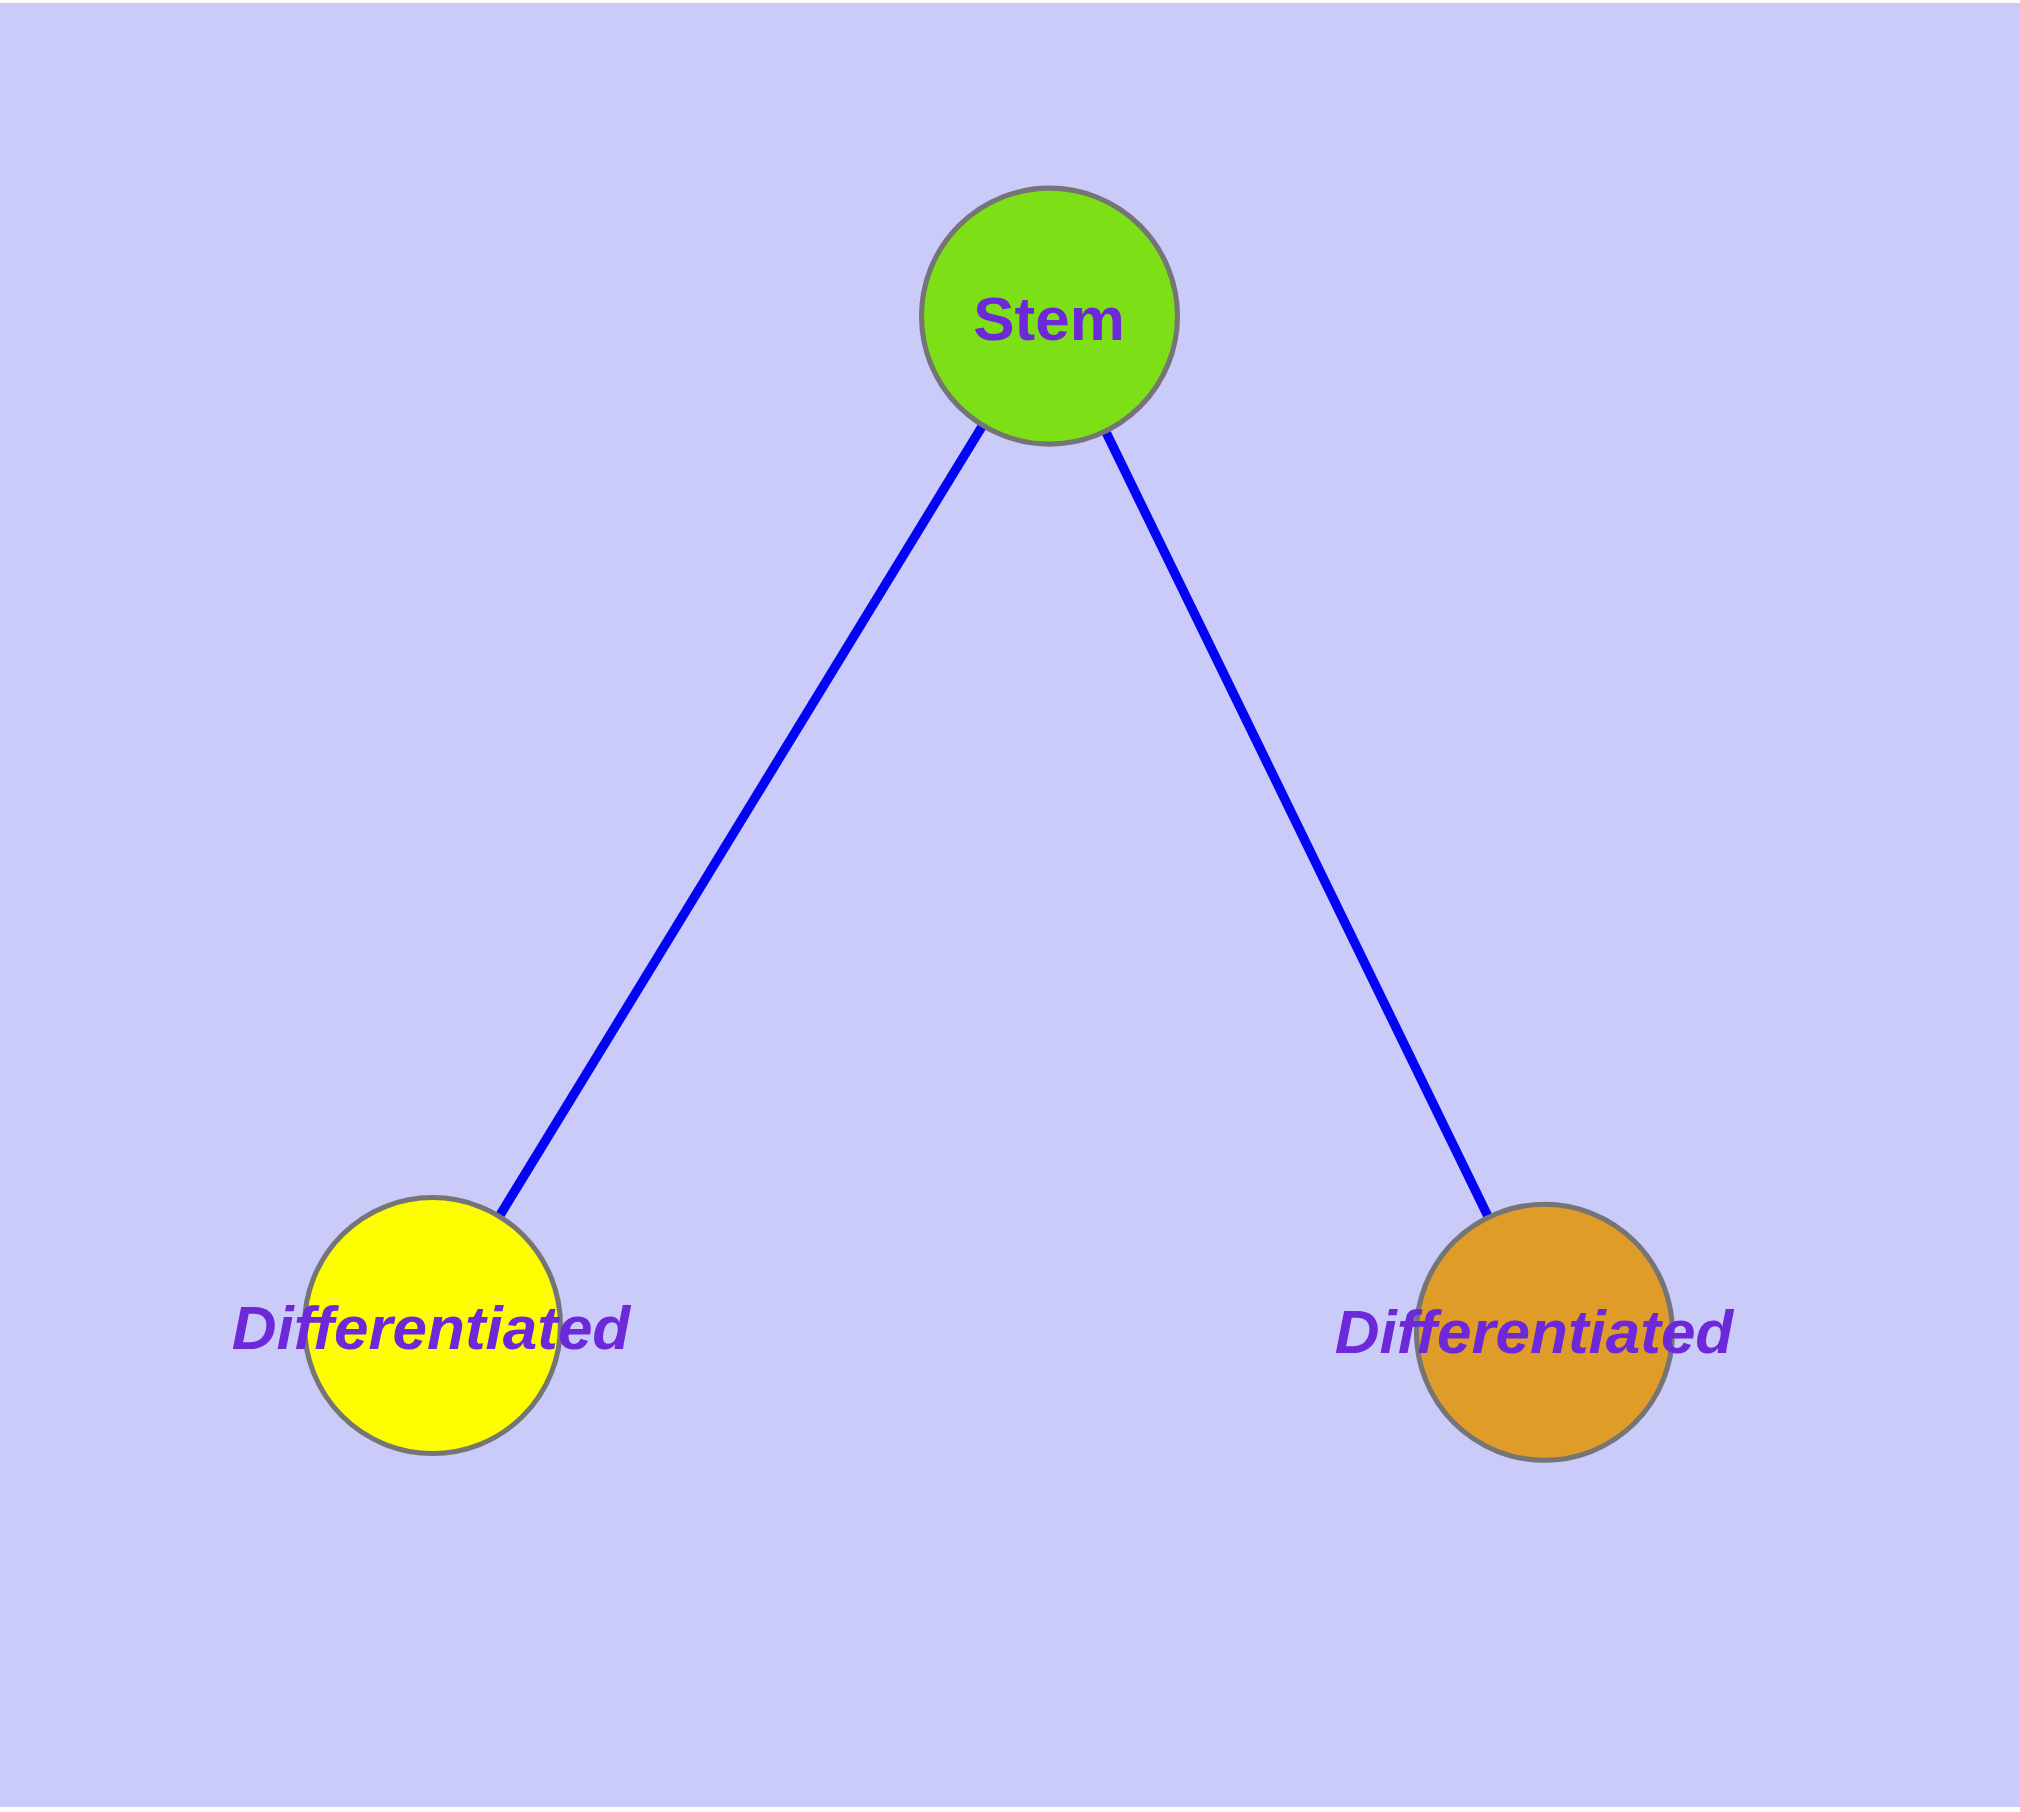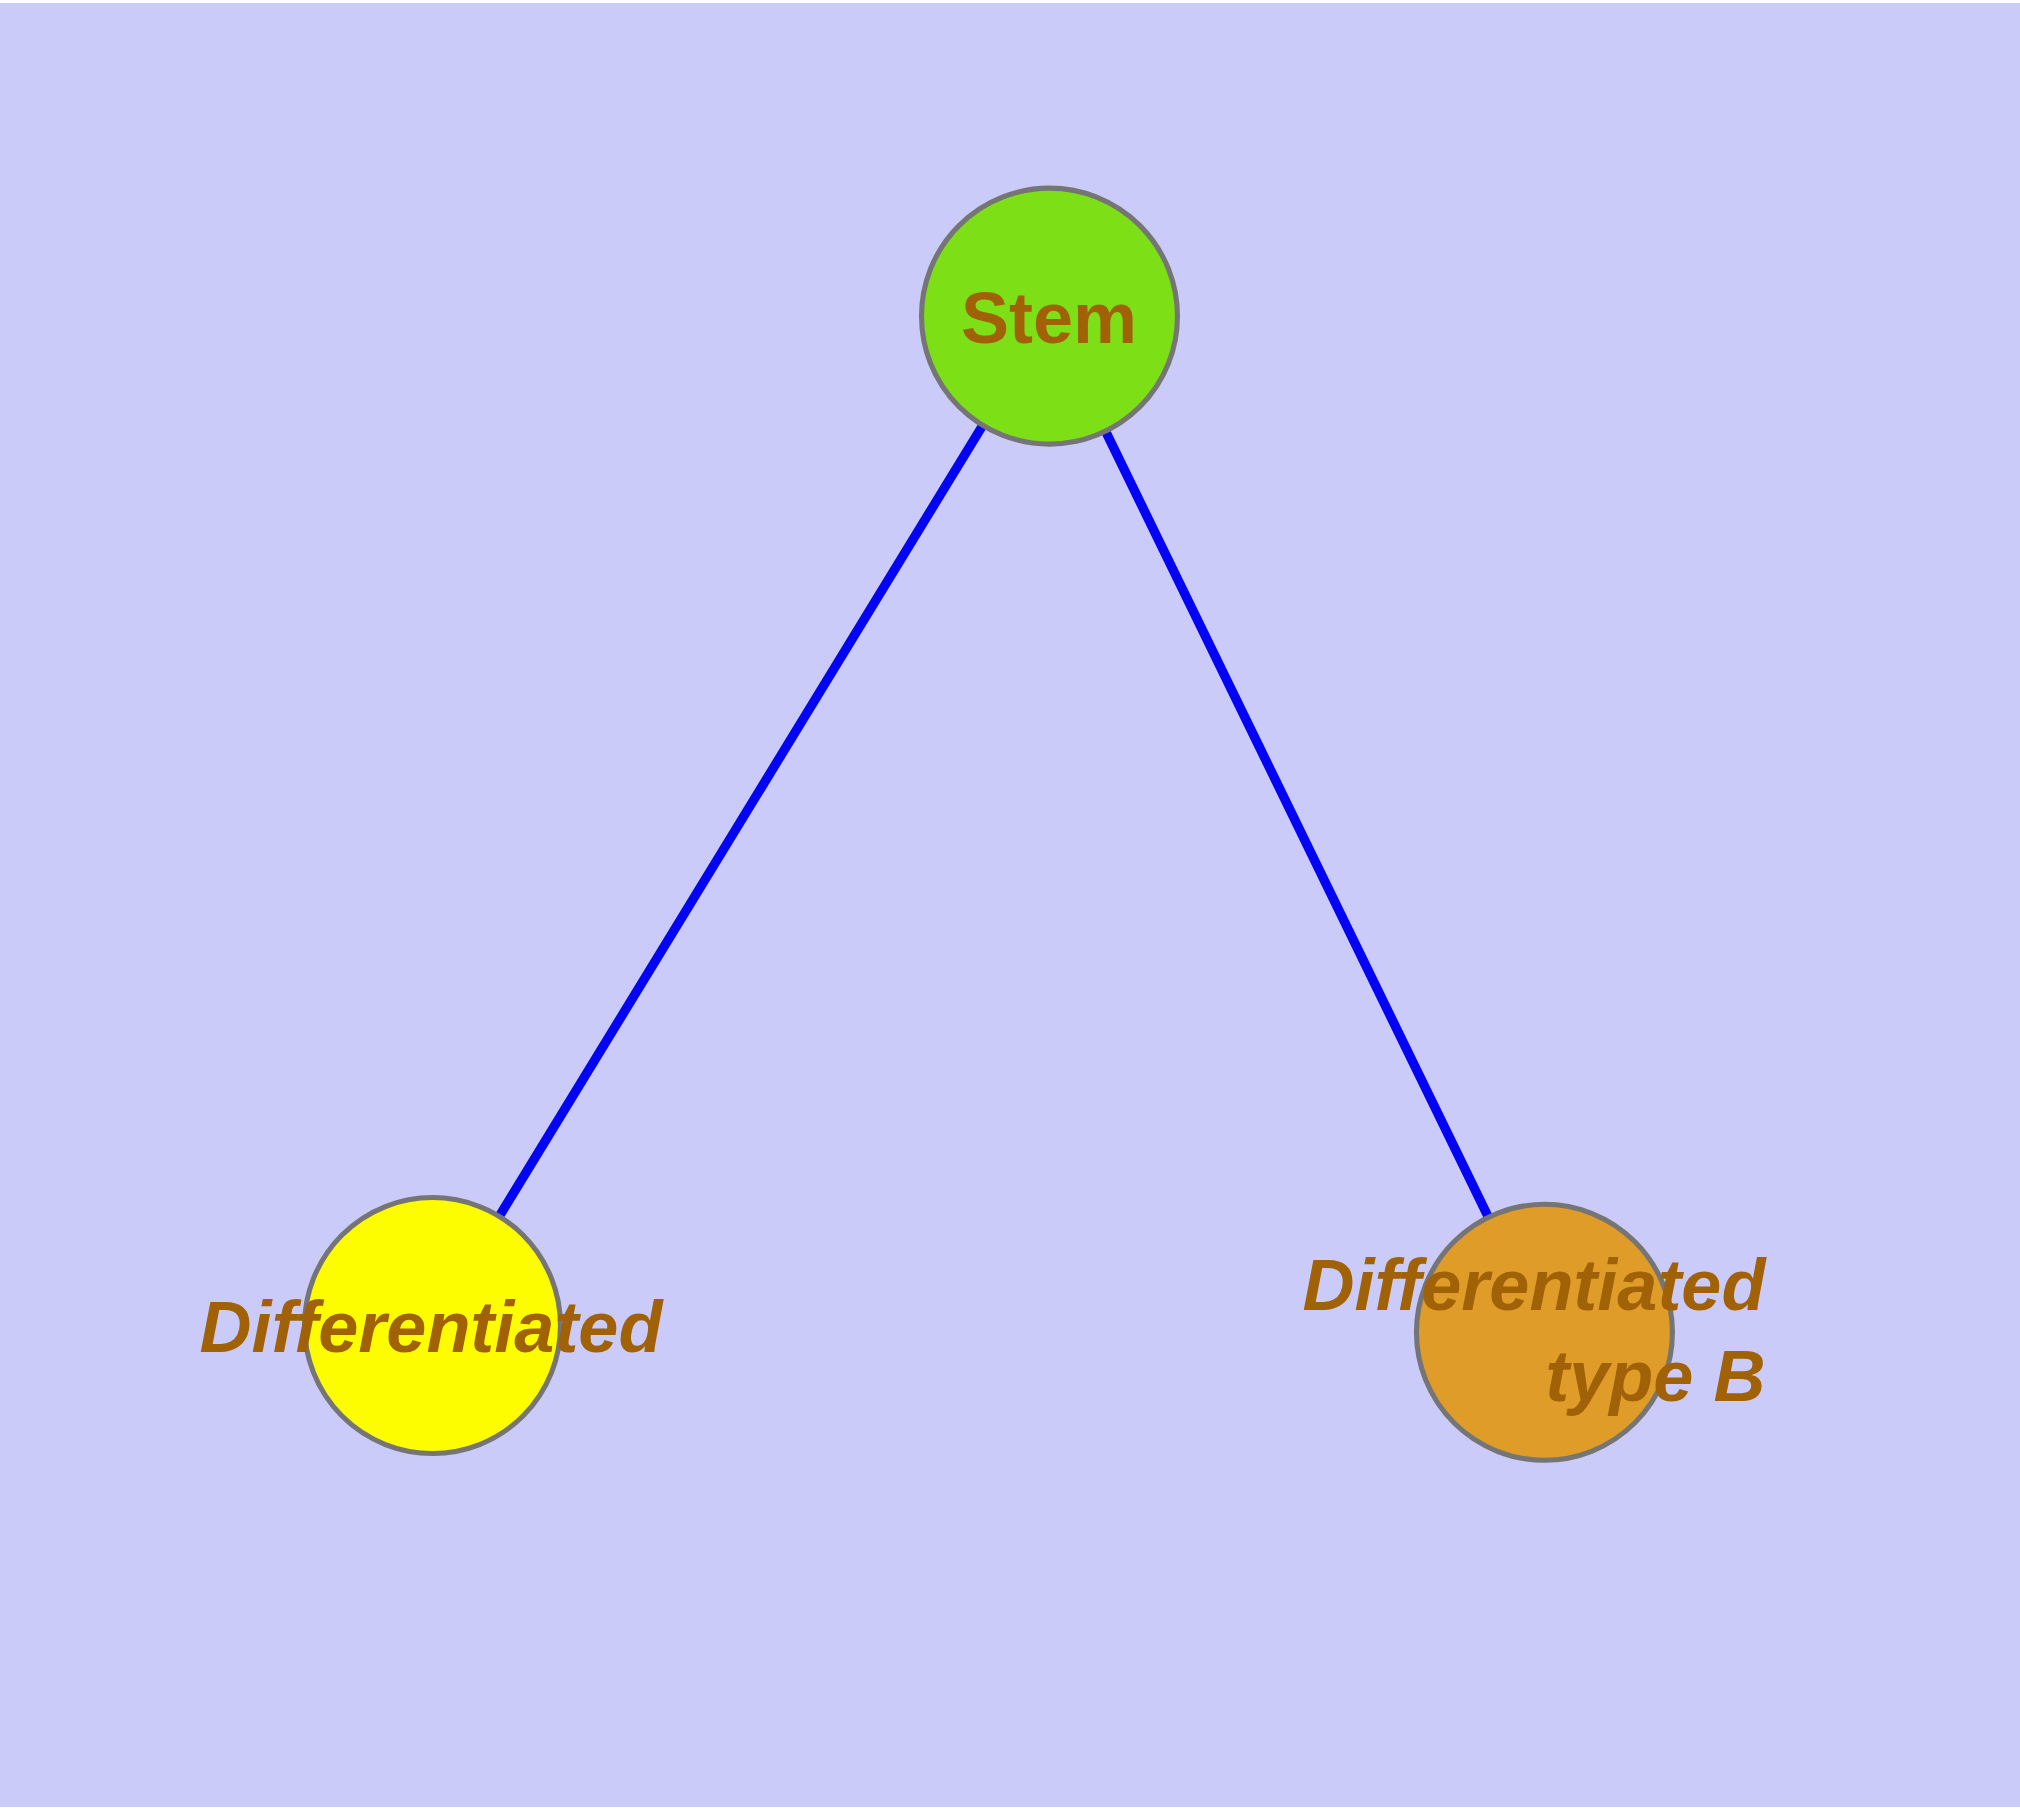--- a/index.html
+++ b/index.html
@@ -26,23 +26,23 @@
     position: absolute;
     left: 0;
     top: 0;
     width: 2021px;
     height: 1812px;
     display: block;
   }
   .node-label {
     position: absolute;
     transform: translate(-50%, -50%);
-    text-align: right;
-    color: #a16207;
-    font-size: 72px;
+    text-align: left;
+    color: #6d28d9;
+    font-size: 62px;
     font-weight: bold;
     line-height: 91px;
     white-space: nowrap;
     letter-spacing: 0;
   }
   .label-stem   { left: 1049px; top: 318px;  }
   .label-type-a { left: 431px;  top: 1327px; }
   .label-type-b { left: 1534px; top: 1331px; }
   .label-line { display: block; font-style: italic; }
 </style>
@@ -64,17 +64,16 @@
   </svg>
 
   <div class="node-label label-stem">Stem</div>
 
   <div class="node-label label-type-a">
     <span class="label-line">Differentiated</span>
   </div>
 
   <div class="node-label label-type-b">
     <span class="label-line">Differentiated</span>
-    <span class="label-line">type B</span>
   </div>
 
 </div>
 
 
 </body></html>

